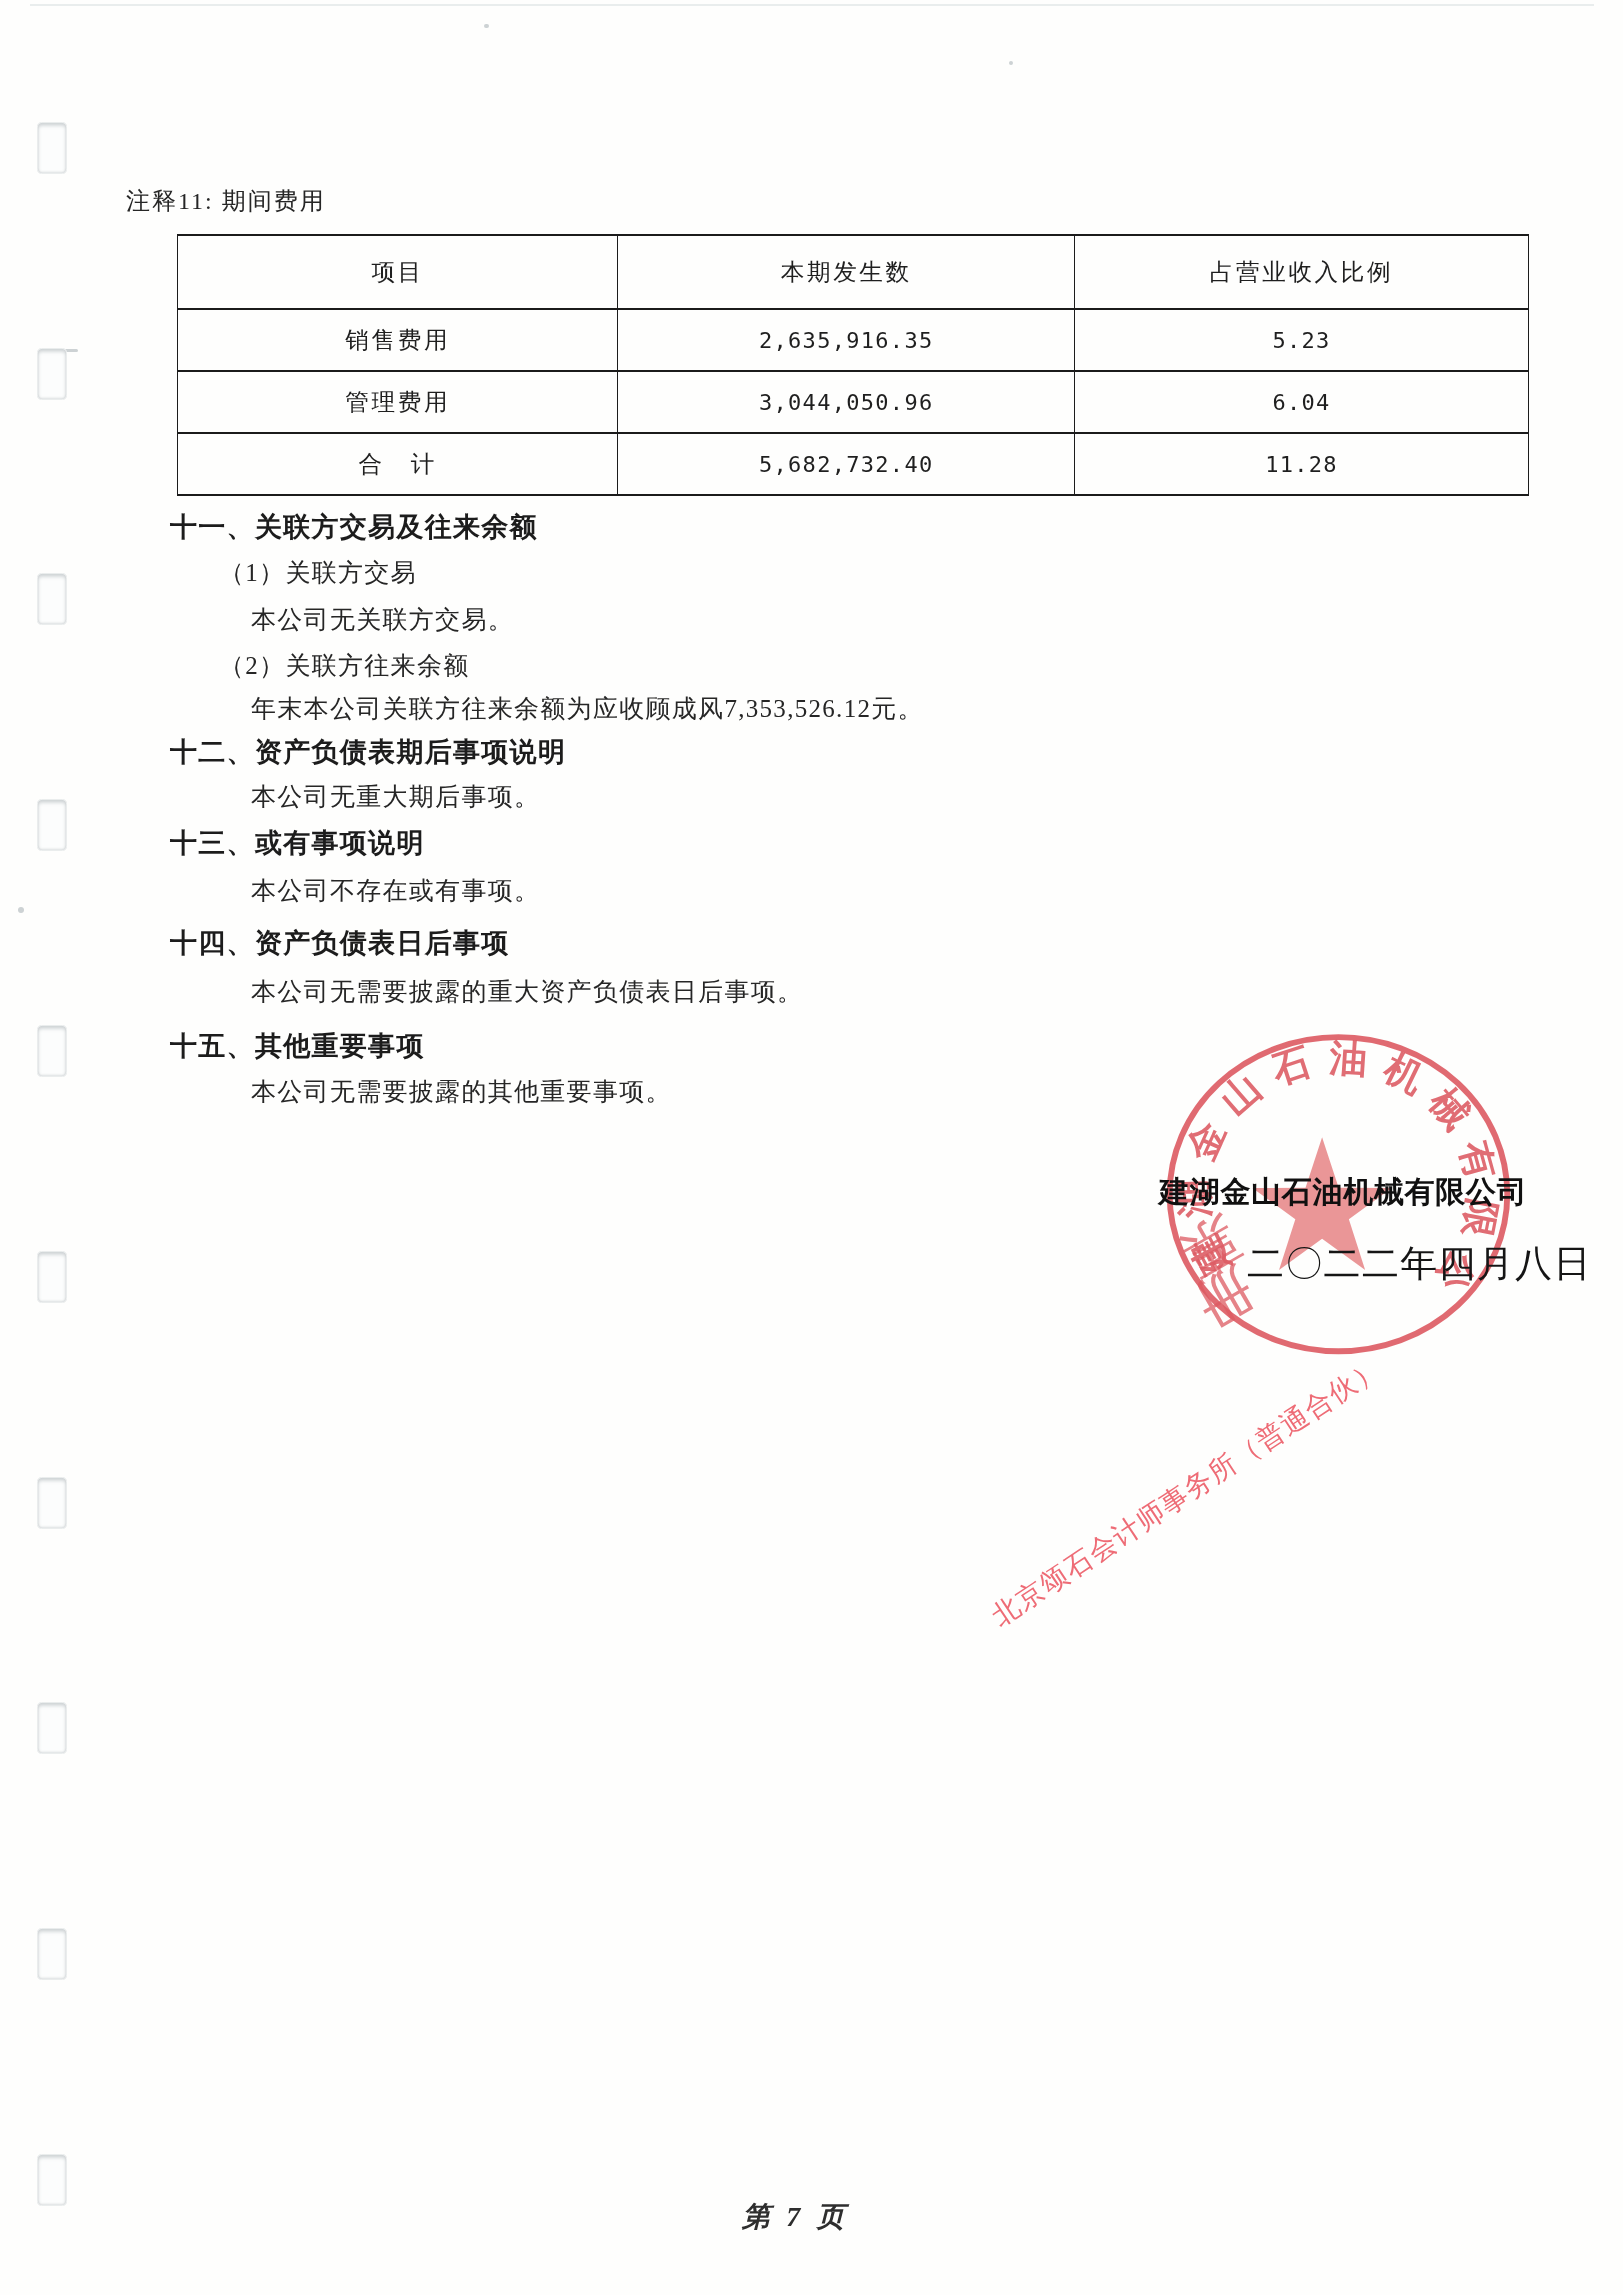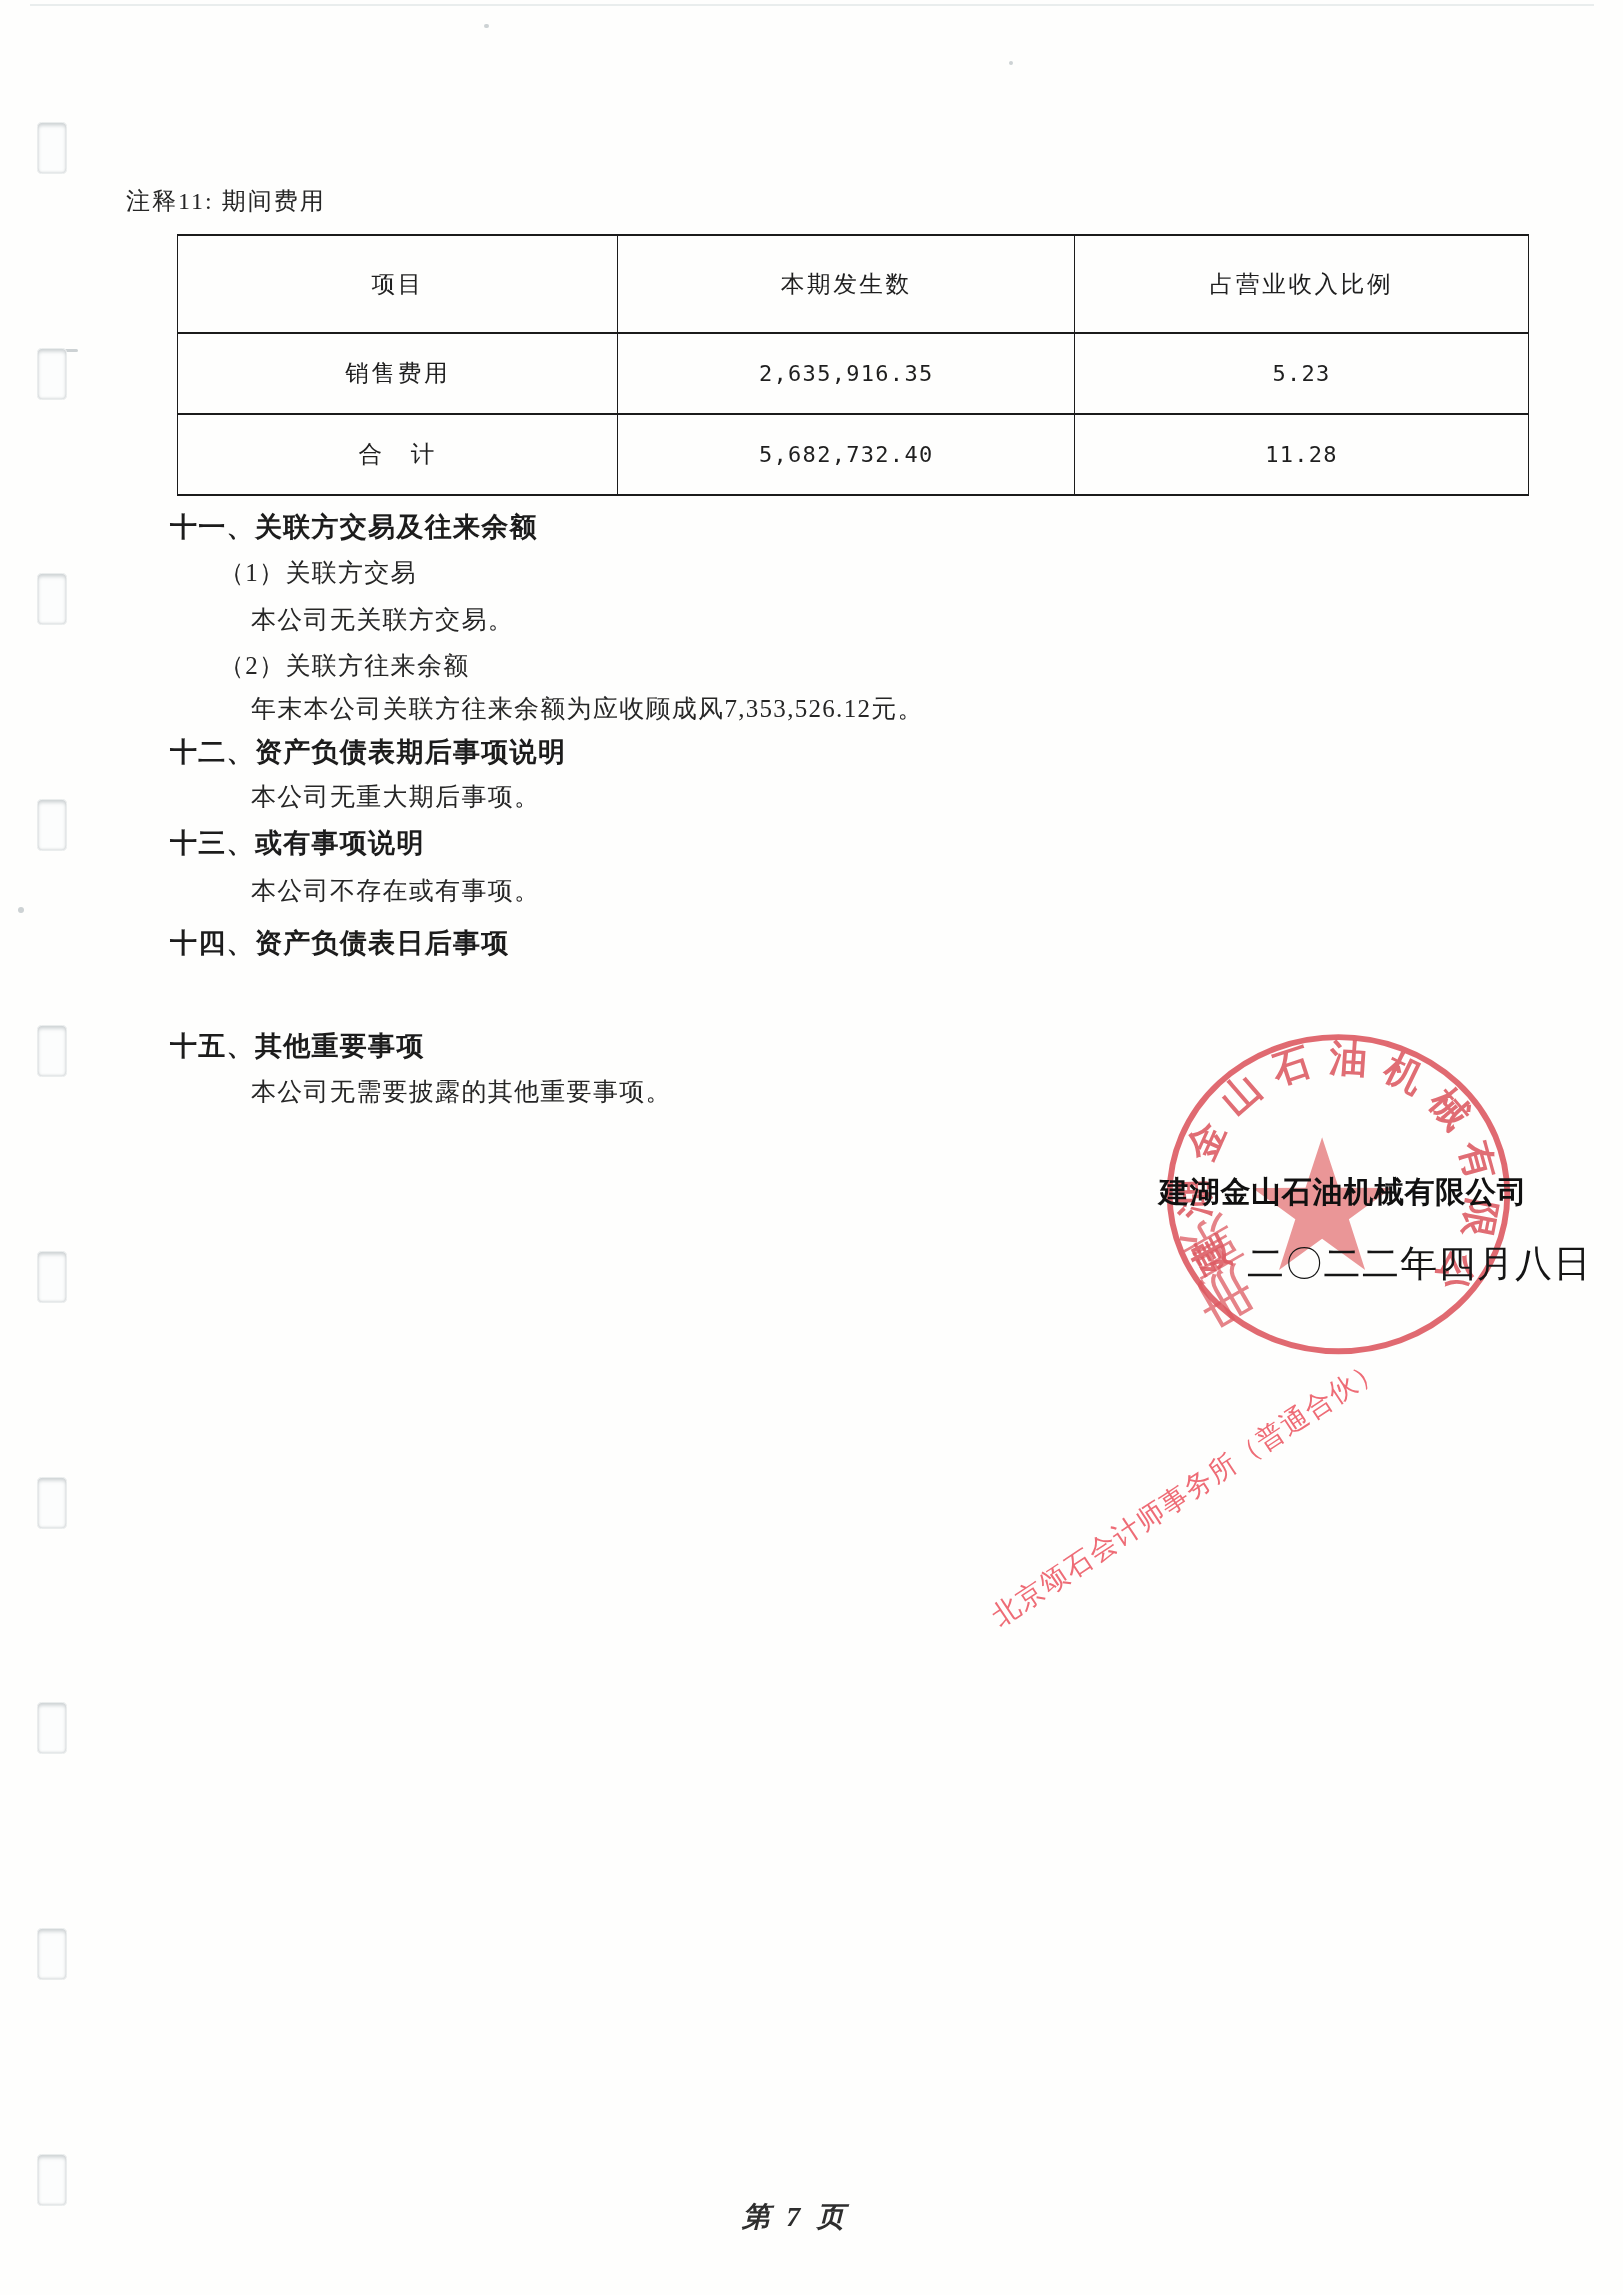--- a/index.html
+++ b/index.html
@@ -106,40 +106,46 @@
       <td class="lbl">项目</td>
       <td class="lbl">本期发生数</td>
       <td class="lbl">占营业收入比例</td>
     </tr>
     <tr class="datarow">
       <td class="lbl">销售费用</td>
       <td class="num">2,635,916.35</td>
       <td class="num">5.23</td>
     </tr>
     <tr class="datarow">
+      <td class="lbl">管理费用</td>
+      <td class="num">3,044,050.96</td>
+      <td class="num">6.04</td>
+    </tr>
+    <tr class="datarow">
       <td class="lbl">合　计</td>
       <td class="num">5,682,732.40</td>
       <td class="num">11.28</td>
     </tr>
   </tbody>
     </table>
 
   <div class="abs sec-h" style="top:509px;">十一、关联方交易及往来余额</div>
   <div class="abs sec-item" style="top:556px;">（1）关联方交易</div>
   <div class="abs sec-body" style="top:603px;">本公司无关联方交易。</div>
   <div class="abs sec-item" style="top:649px;">（2）关联方往来余额</div>
   <div class="abs sec-body" style="top:692px;">年末本公司关联方往来余额为应收顾成风7,353,526.12元。</div>
 
   <div class="abs sec-h" style="top:734px;">十二、资产负债表期后事项说明</div>
   <div class="abs sec-body" style="top:780px;">本公司无重大期后事项。</div>
 
   <div class="abs sec-h" style="top:825px;">十三、或有事项说明</div>
   <div class="abs sec-body" style="top:874px;">本公司不存在或有事项。</div>
 
   <div class="abs sec-h" style="top:925px;">十四、资产负债表日后事项</div>
+  <div class="abs sec-body" style="top:975px;">本公司无需要披露的重大资产负债表日后事项。</div>
 
   <div class="abs sec-h" style="top:1028px;">十五、其他重要事项</div>
   <div class="abs sec-body" style="top:1075px;">本公司无需要披露的其他重要事项。</div>
 
   <svg class="abs seal-svg" width="406" height="373" viewBox="0 0 620 570">
     <ellipse cx="300" cy="280" rx="258" ry="240" fill="none" stroke="#dd5a62" stroke-width="9" opacity="0.9"></ellipse>
     <path id="ringPath" d="M 136.2,387.9 A 200,188 0 1 1 463.8,387.9" fill="none"></path>
     <text font-size="58" fill="#dd5a62" opacity="0.88" font-weight="600">
       <textPath href="#ringPath" startOffset="0" textLength="950" lengthAdjust="spacing">建湖金山石油机械有限公司</textPath>
     </text>

